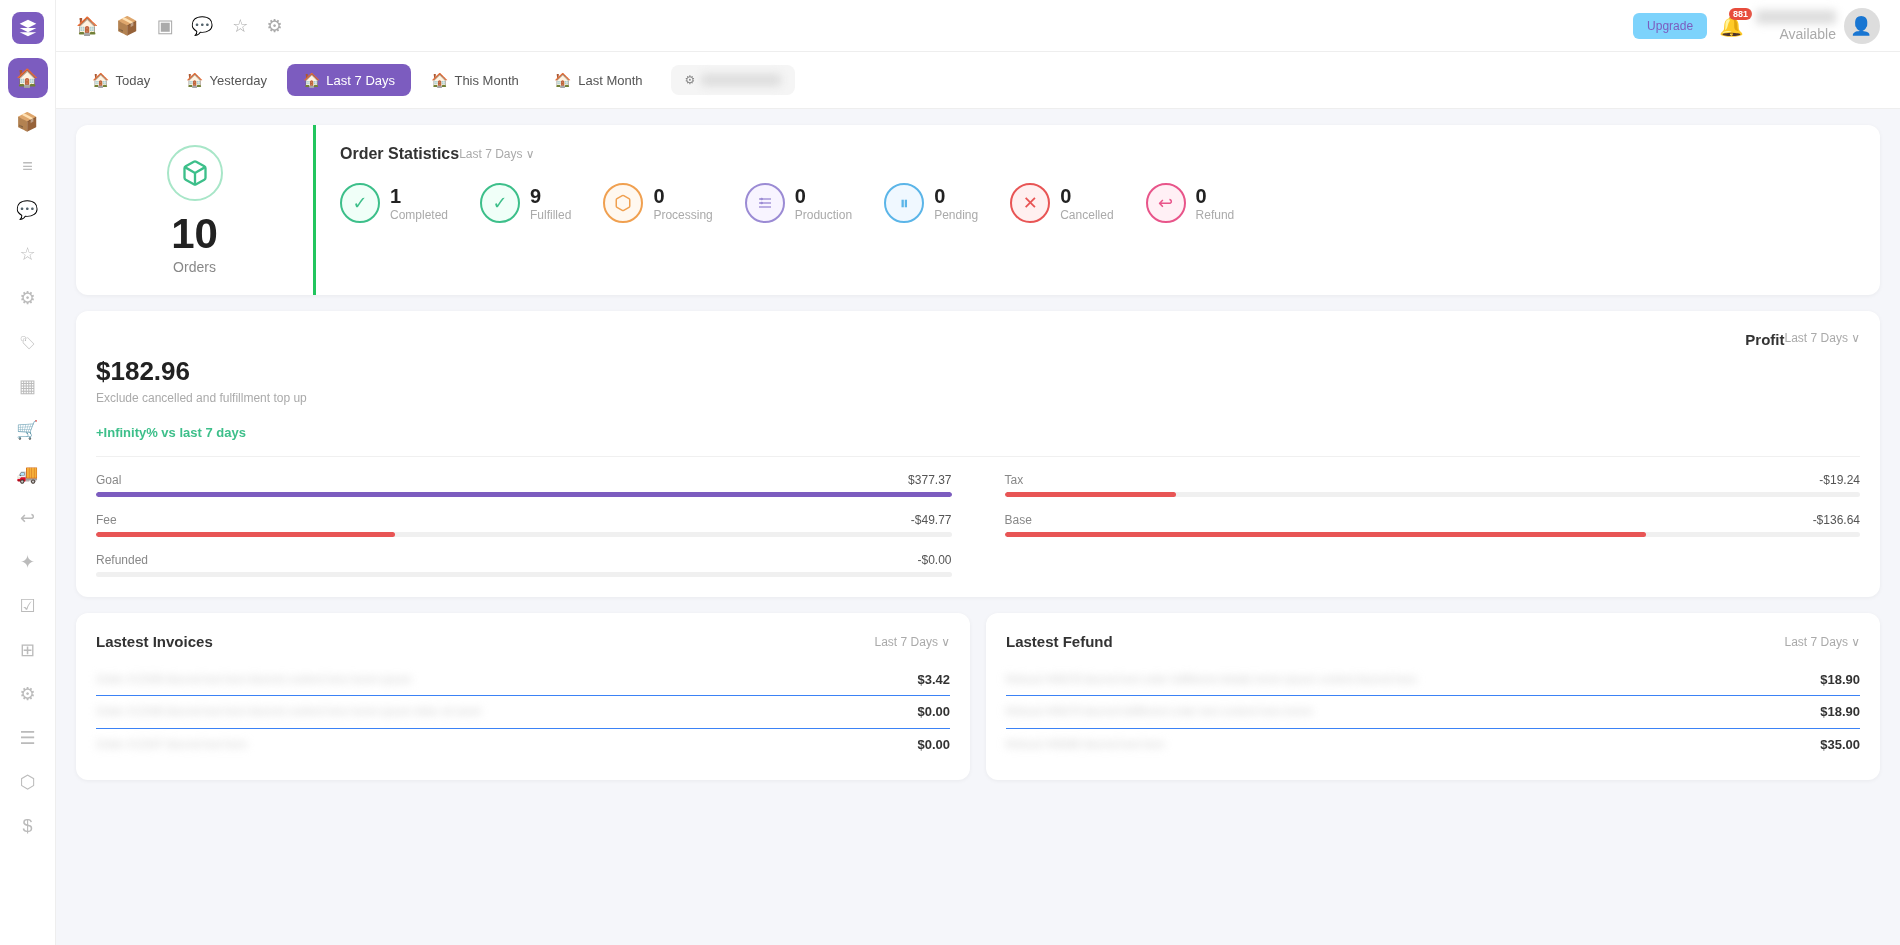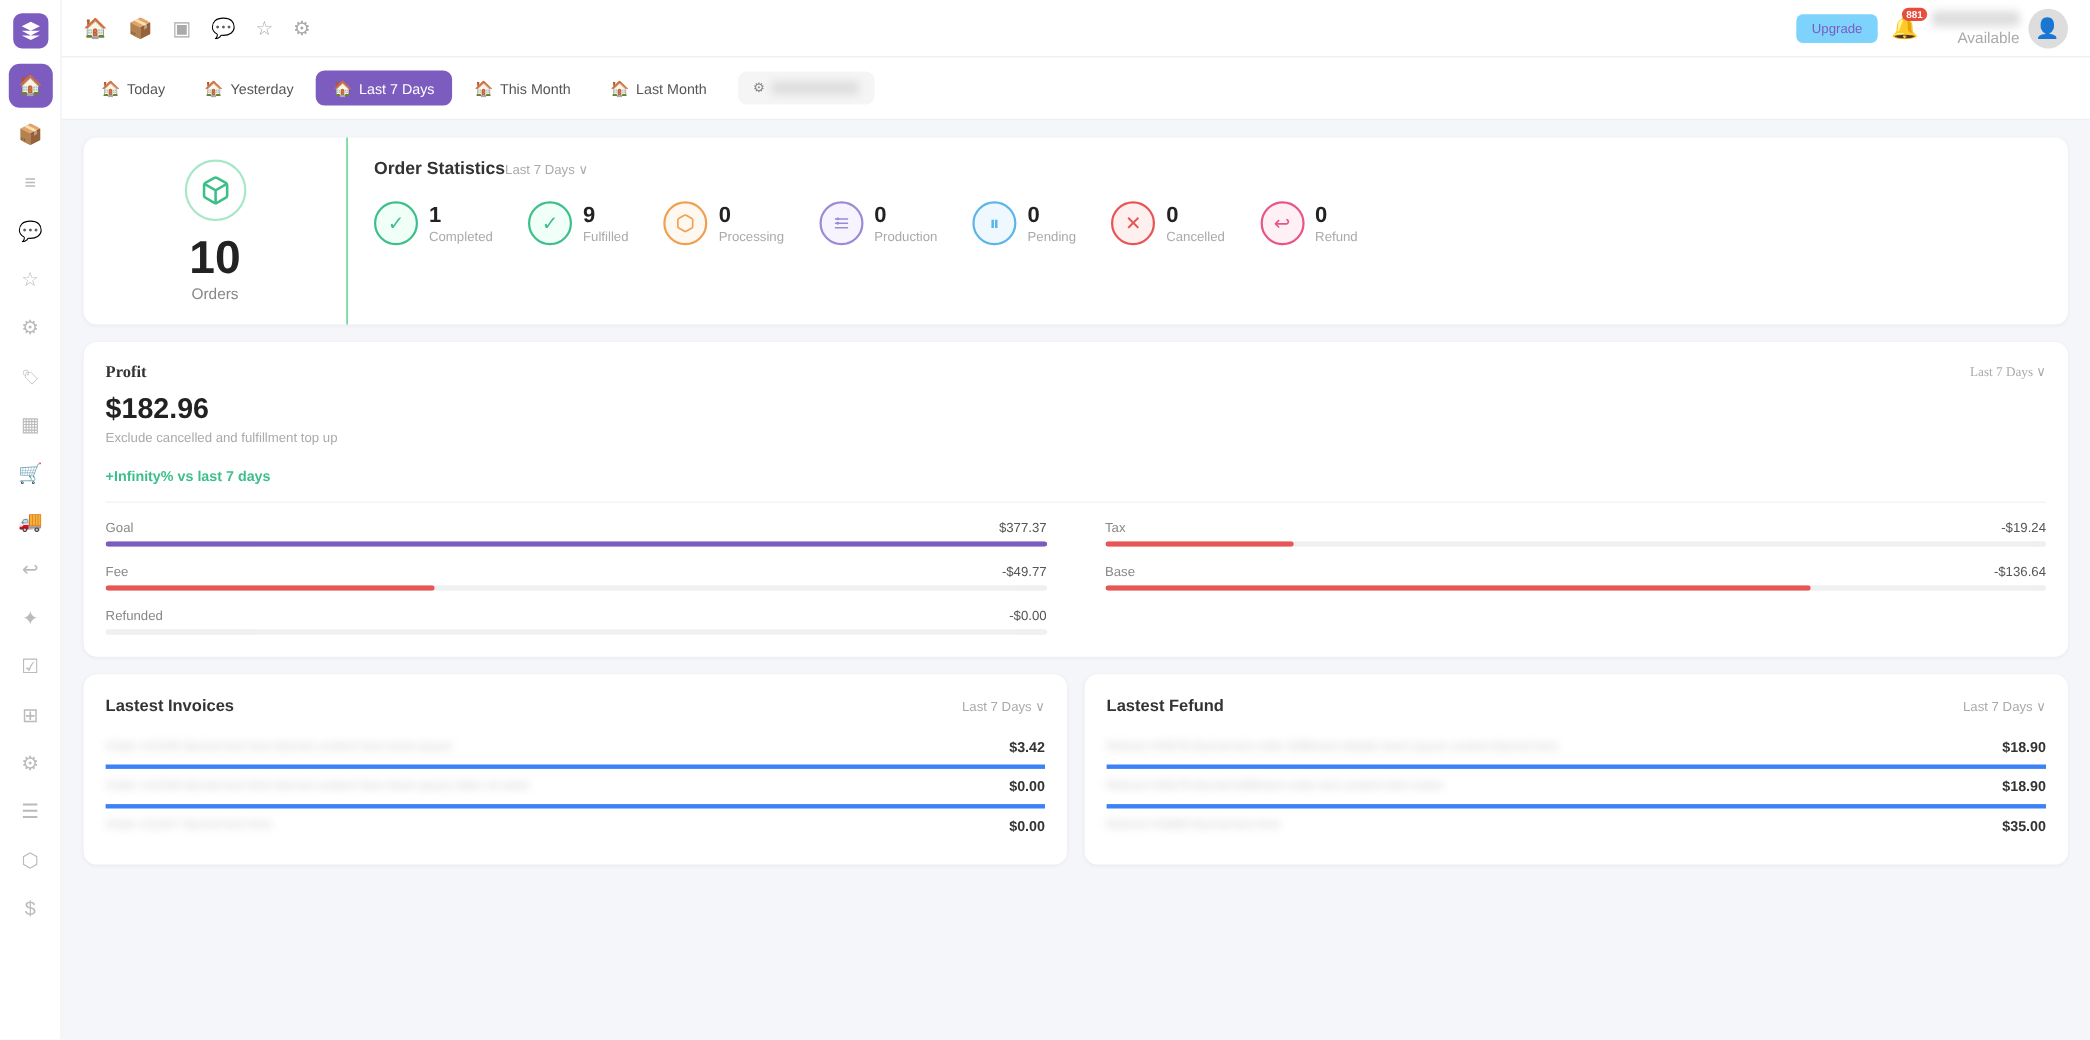--- a/index.html
+++ b/index.html
@@ -143,21 +143,21 @@
     
     .orders-row { display: flex; gap: 0; }
     .orders-left {
       width: 240px;
       min-width: 240px;
       display: flex;
       flex-direction: column;
       align-items: center;
       justify-content: center;
       padding: 20px;
-      border-right: 1px solid #22c55e;
+      border-right: 3px solid #22c55e;
     }
     .orders-icon-circle {
       width: 56px; height: 56px;
       border-radius: 50%;
       border: 2px solid #a8e6c8;
       display: flex; align-items: center; justify-content: center;
       margin-bottom: 12px;
       color: #3dbf8a;
       font-size: 24px;
     }
@@ -179,21 +179,21 @@
     .stat-icon-green { border-color: #3dbf8a; color: #3dbf8a; background: #f0fff8; }
     .stat-icon-orange { border-color: #f0a050; color: #f0a050; background: #fff8f0; }
     .stat-icon-purple { border-color: #9b8bd4; color: #9b8bd4; background: #f8f4ff; }
     .stat-icon-blue { border-color: #5bb5e8; color: #5bb5e8; background: #f0f8ff; }
     .stat-icon-red { border-color: #e85555; color: #e85555; background: #fff0f0; }
     .stat-icon-pink { border-color: #e8558a; color: #e8558a; background: #fff0f5; }
     .stat-num { font-size: 20px; font-weight: bold; color: #222; }
     .stat-lbl { font-size: 12px; color: #aaa; }
 
     
-    .profit-header { display: flex; justify-content: space-between; align-items: flex-start; font-family: Liberation Serif, serif; }
+    .profit-header { display: flex; justify-content: flex-end; align-items: flex-start; }
     .profit-title { font-size: 15px; font-weight: 600; color: #333; margin-bottom: 8px; }
     .profit-amount { font-size: 26px; font-weight: bold; color: #222; margin-bottom: 4px; }
     .profit-sub { font-size: 12px; color: #aaa; margin-bottom: 20px; }
     .profit-change { font-size: 13px; color: #3dbf8a; font-weight: 600; margin-bottom: 16px; }
     .profit-period { font-size: 12px; color: #aaa; cursor: pointer; }
     .profit-bars { display: grid; grid-template-columns: 1fr 1fr; gap: 16px 53px; margin-top: 16px; }
     .bar-item {}
     .bar-label-row { display: flex; justify-content: space-between; margin-bottom: 5px; }
     .bar-label { font-size: 12px; color: #888; }
     .bar-value { font-size: 12px; color: #555; font-weight: 500; }
@@ -202,21 +202,21 @@
     .bar-blue { background: #7c5cbf; }
     .bar-red { background: #e85555; }
     .bar-grey { background: #ccc; }
 
     
     .bottom-row { display: grid; grid-template-columns: 1fr 1fr; gap: 16px; }
     .invoice-card { background: #fff; border-radius: 12px; padding: 20px; box-shadow: 0 1px 4px rgba(0,0,0,0.05); }
     .invoice-header { display: flex; justify-content: space-between; align-items: center; margin-bottom: 14px; }
     .invoice-title { font-size: 15px; font-weight: 600; color: #333; }
     .invoice-period { font-size: 12px; color: #aaa; cursor: pointer; }
-    .invoice-item { display: flex; justify-content: space-between; align-items: flex-start; padding: 8px 0; border-bottom: 4px solid #3b82f6; }
+    .invoice-item { display: flex; justify-content: space-between; align-items: flex-start; padding: 8px 0; border-bottom: 1px solid #3b82f6; }
     .invoice-item:last-child { border-bottom: none; }
     .invoice-desc { font-size: 11px; color: #ccc; flex: 1; padding-right: 10px; line-height: 1.4; }
     .invoice-amount { font-size: 13px; font-weight: 600; color: #333; white-space: nowrap; }
 
     .blurred { filter: blur(4px); user-select: none; }
 
     hr.divider { border: none; border-top: 1px solid #f0f0f0; margin: 12px 0; }
   </style>
 </head>
 <body>

